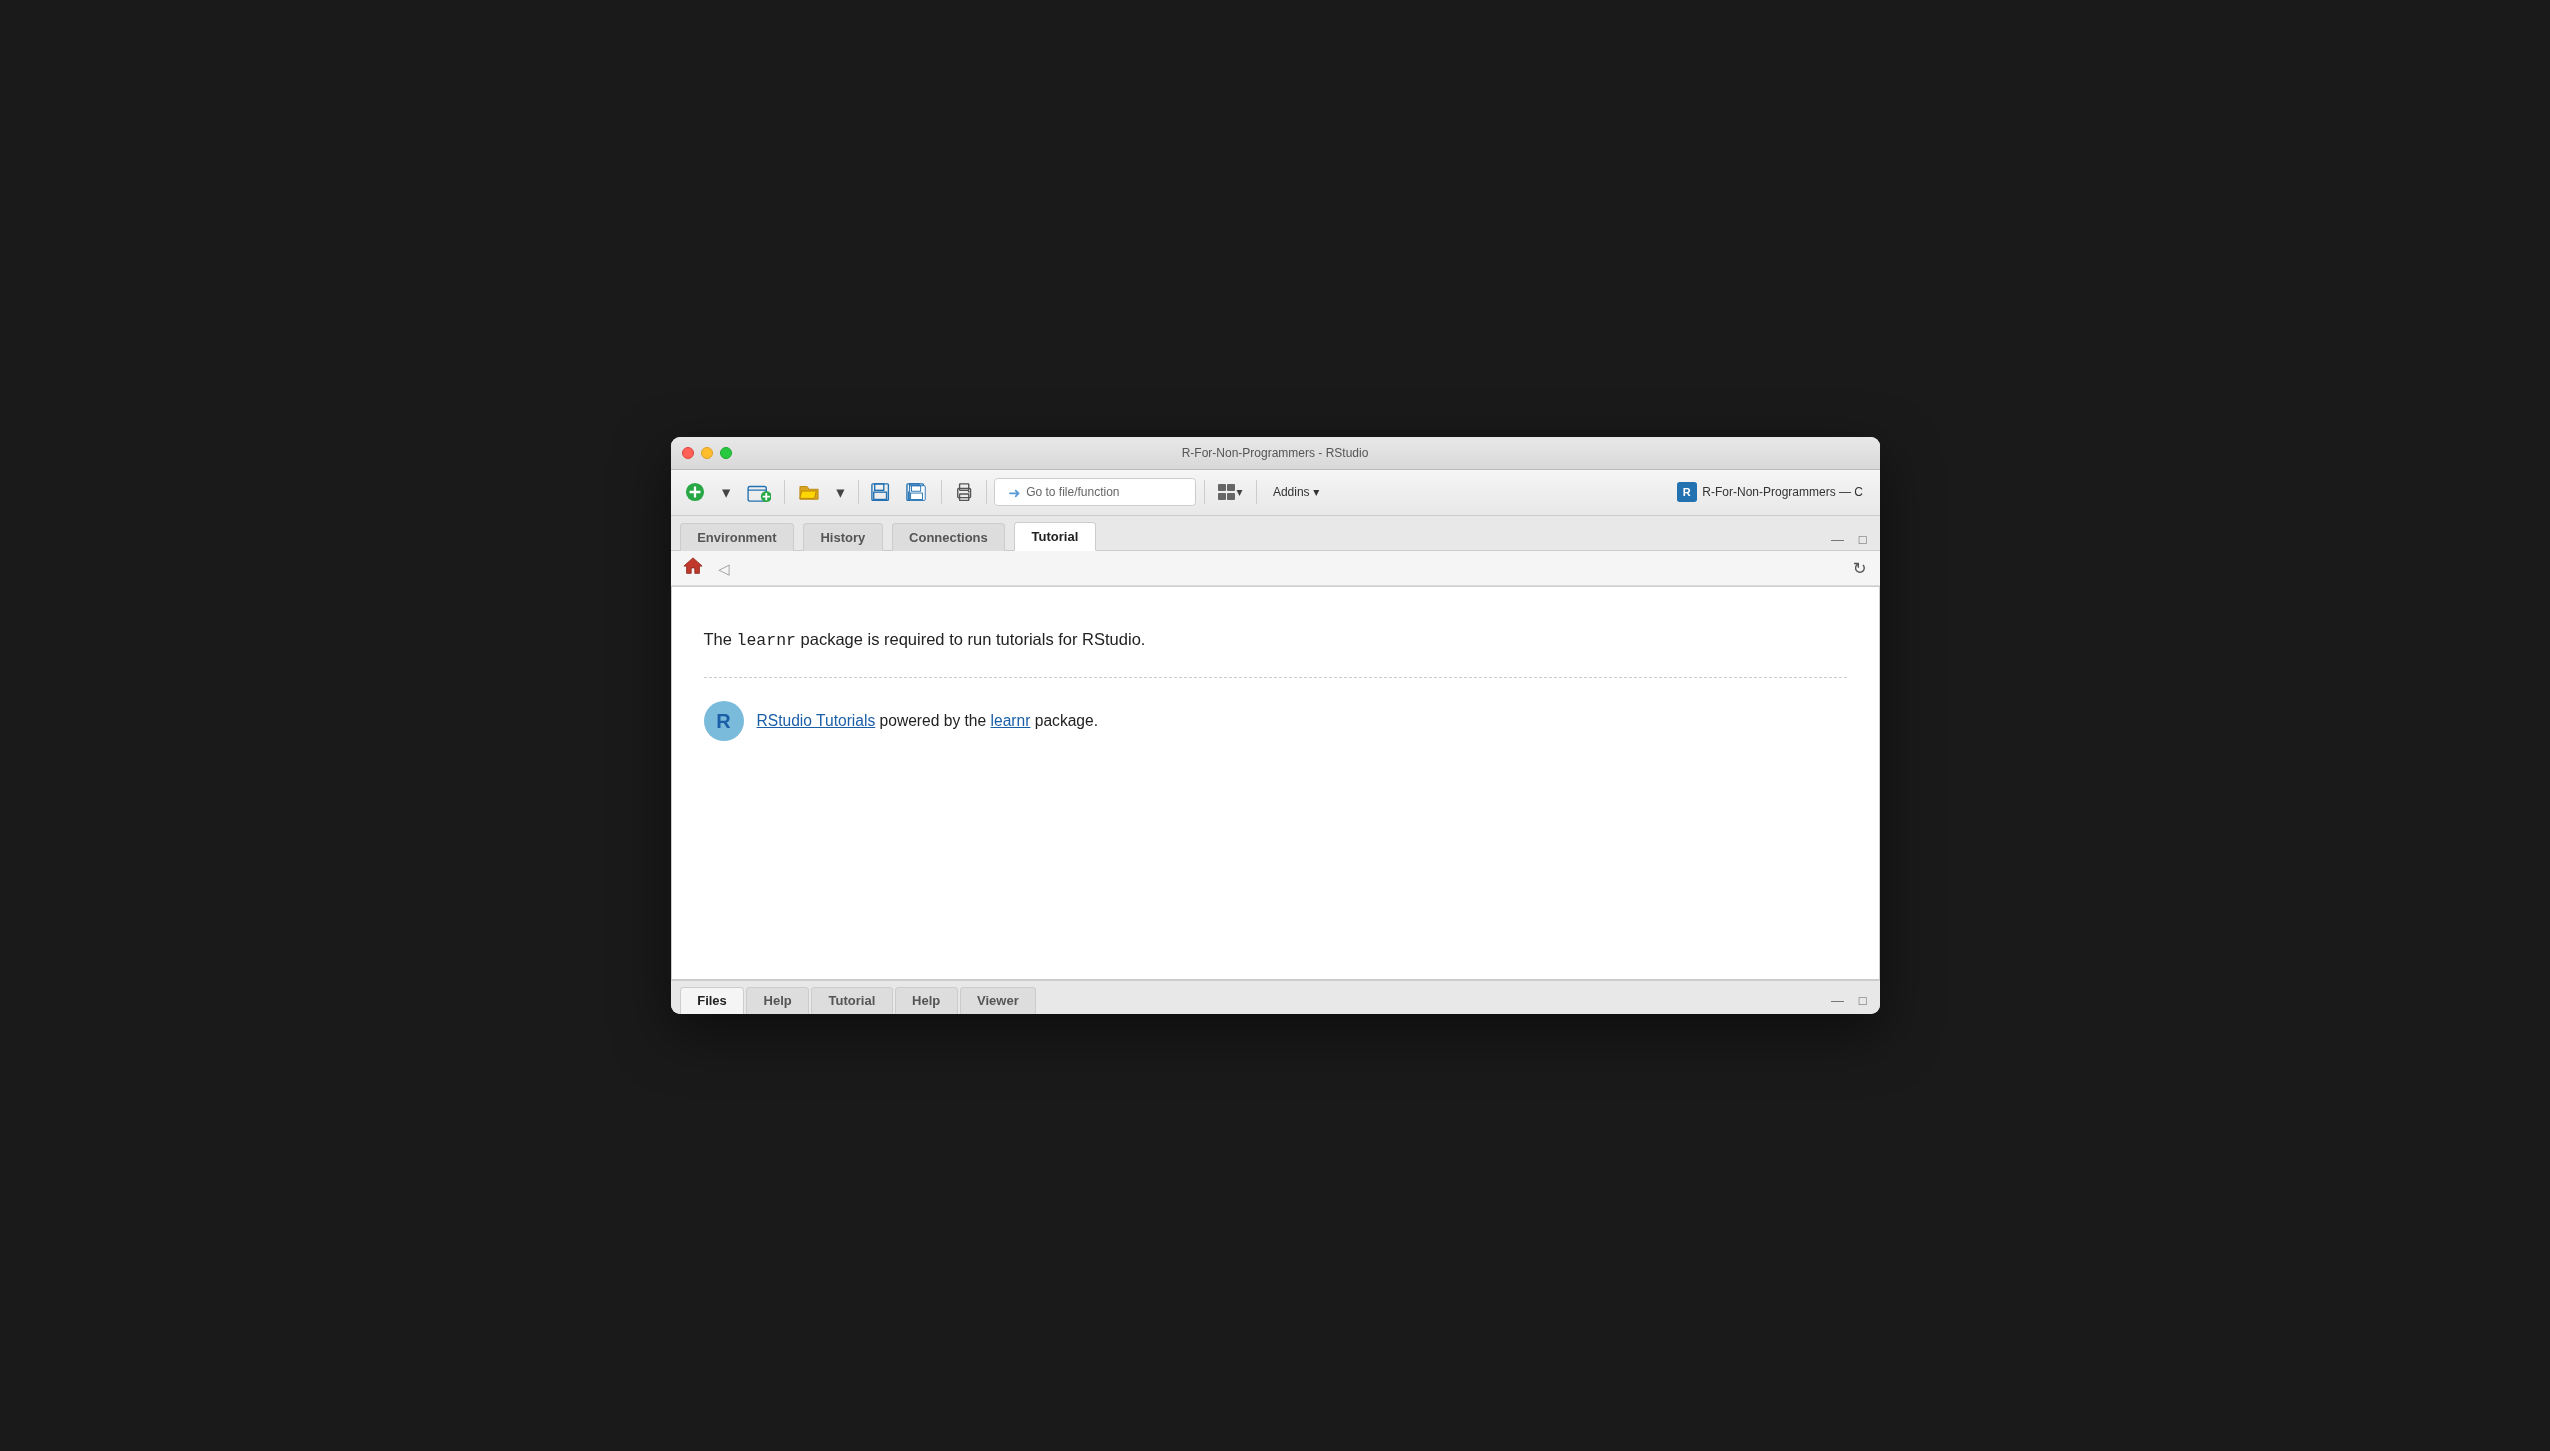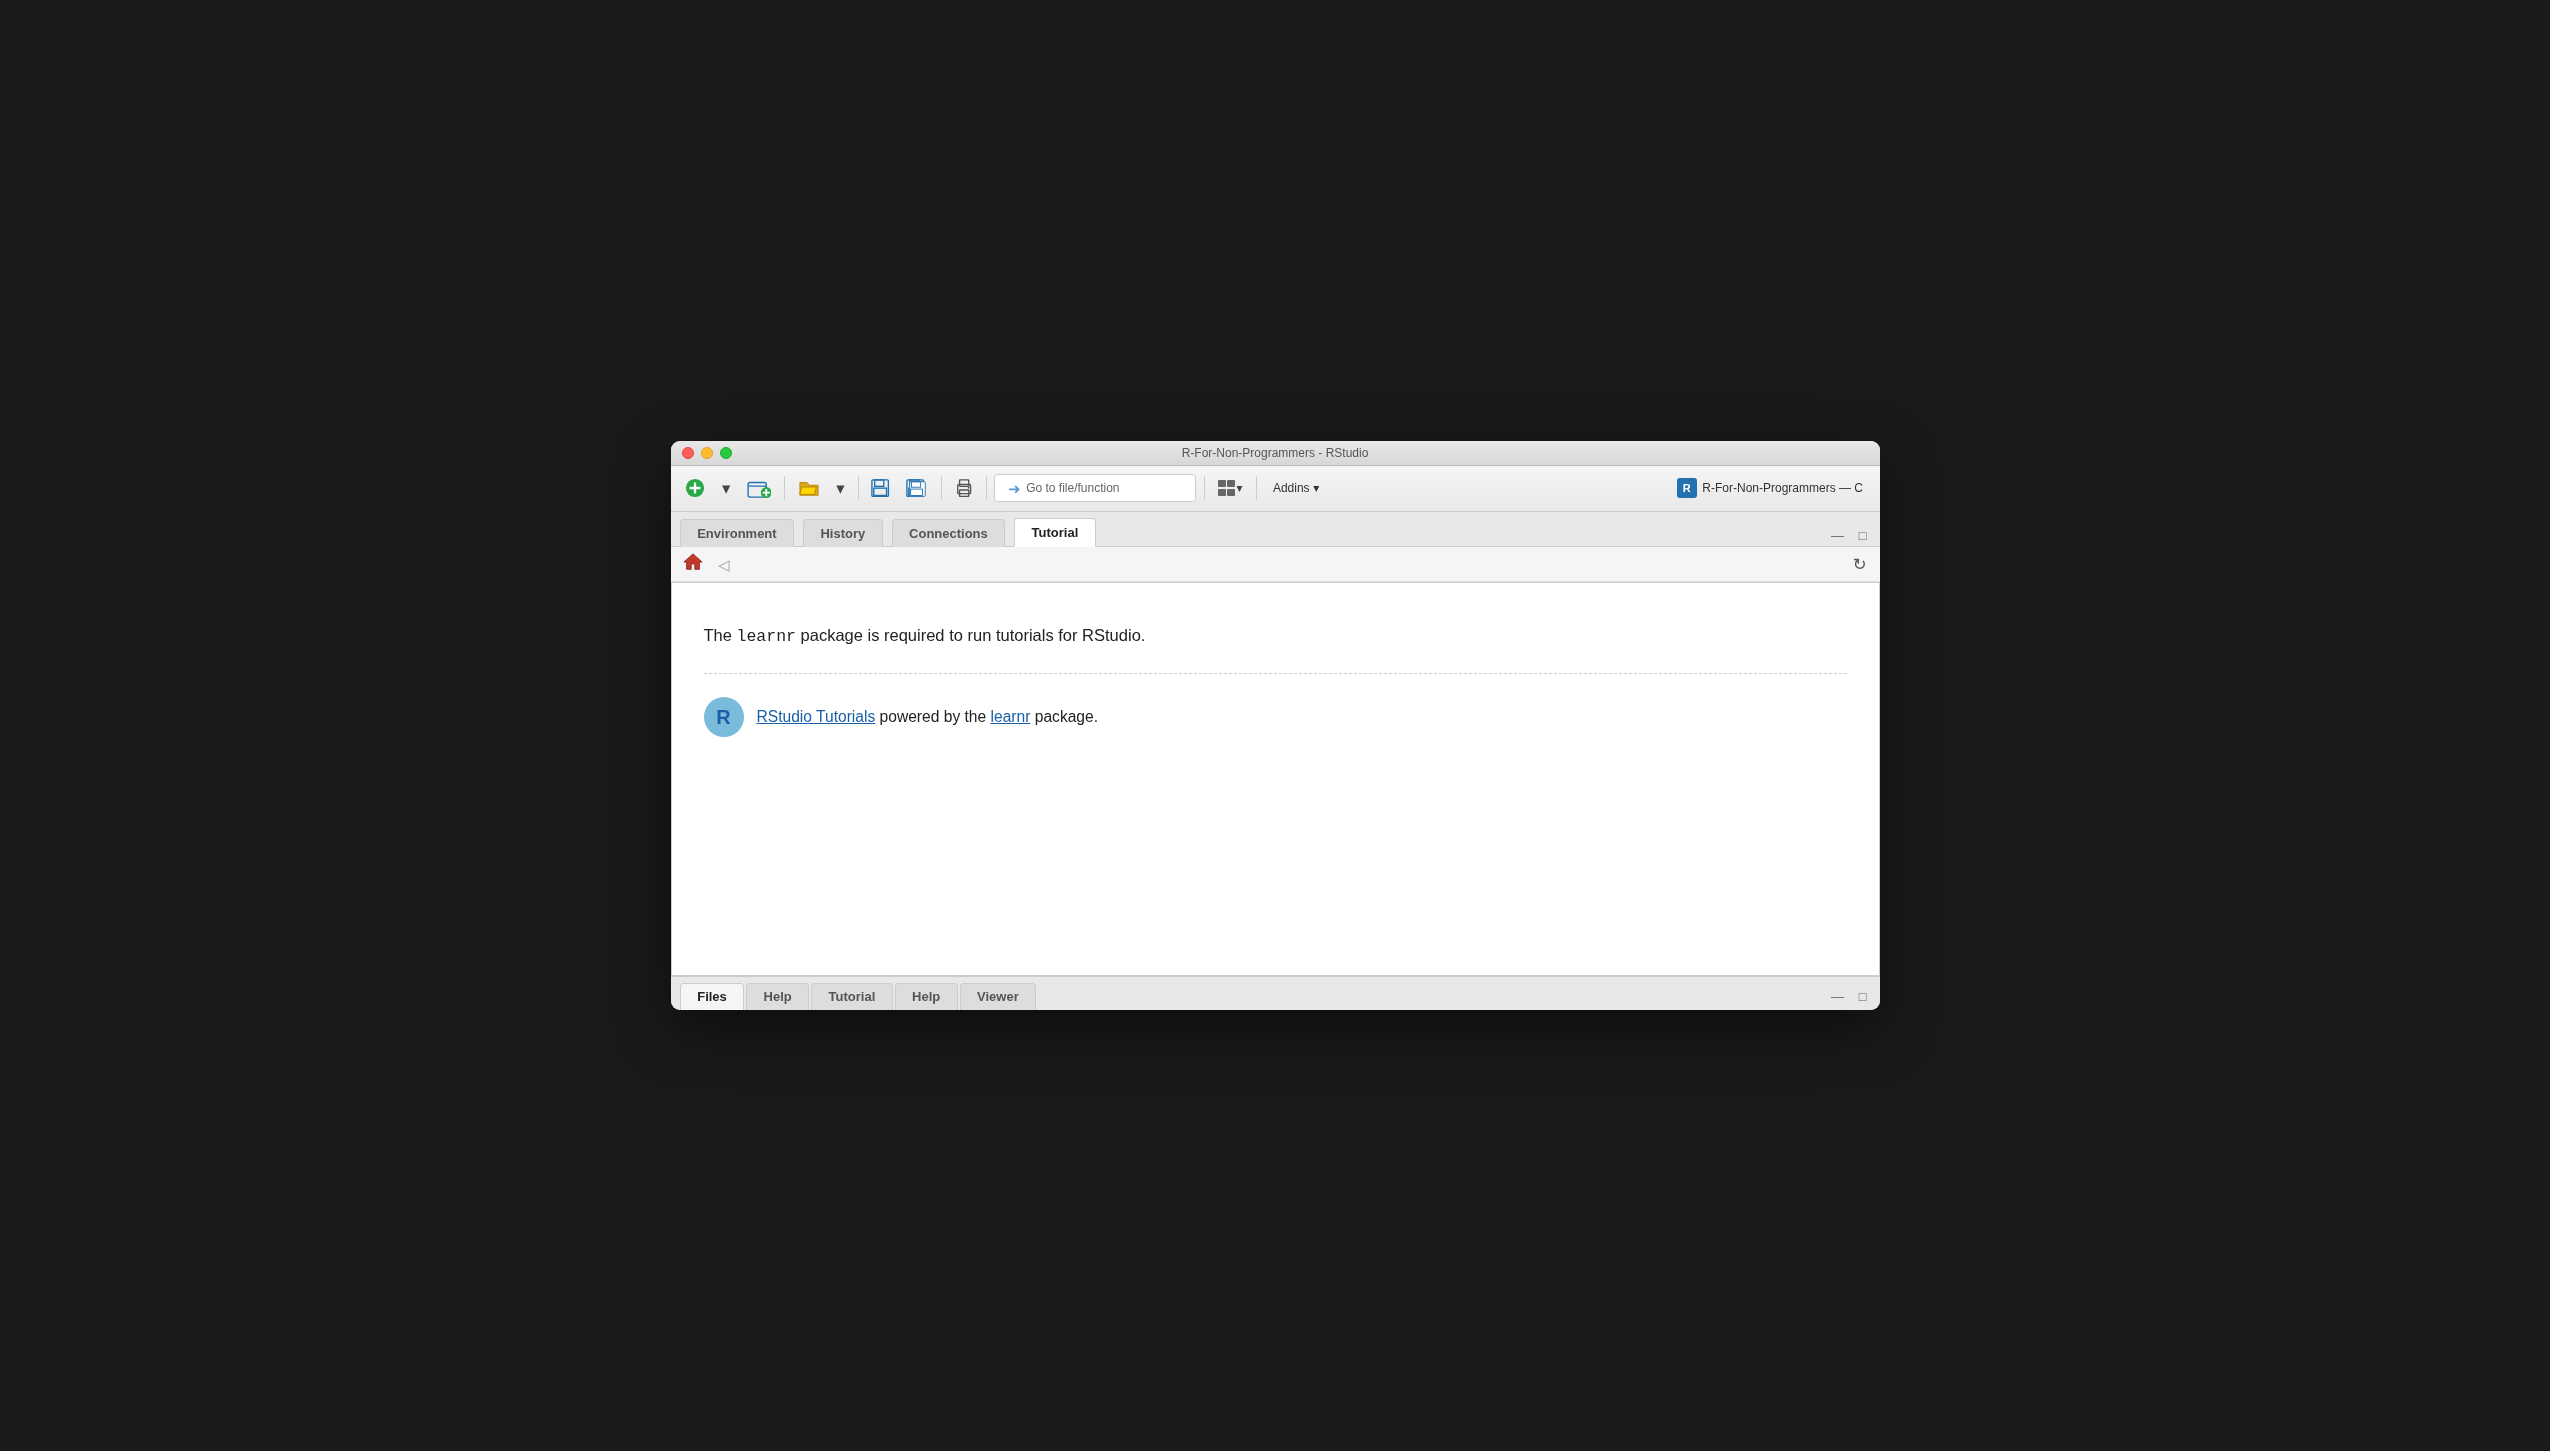--- a/index.html
+++ b/index.html
@@ -17,21 +17,21 @@
       width: 1209px;
       background: #f0f0f0;
       border-radius: 9.2px;
       box-shadow: 0 18.3px 55px rgba(0,0,0,0.5);
       overflow: hidden;
     }
 
     
     .title-bar {
       background: linear-gradient(to bottom, #e8e8e8, #d8d8d8);
-      height: 25px;
+      height: 33px;
       display: flex;
       align-items: center;
       justify-content: center;
       position: relative;
       border-bottom: 0.9px solid #bbb;
     }
 
     .title-bar-buttons {
       position: absolute;
       left: 11px;

